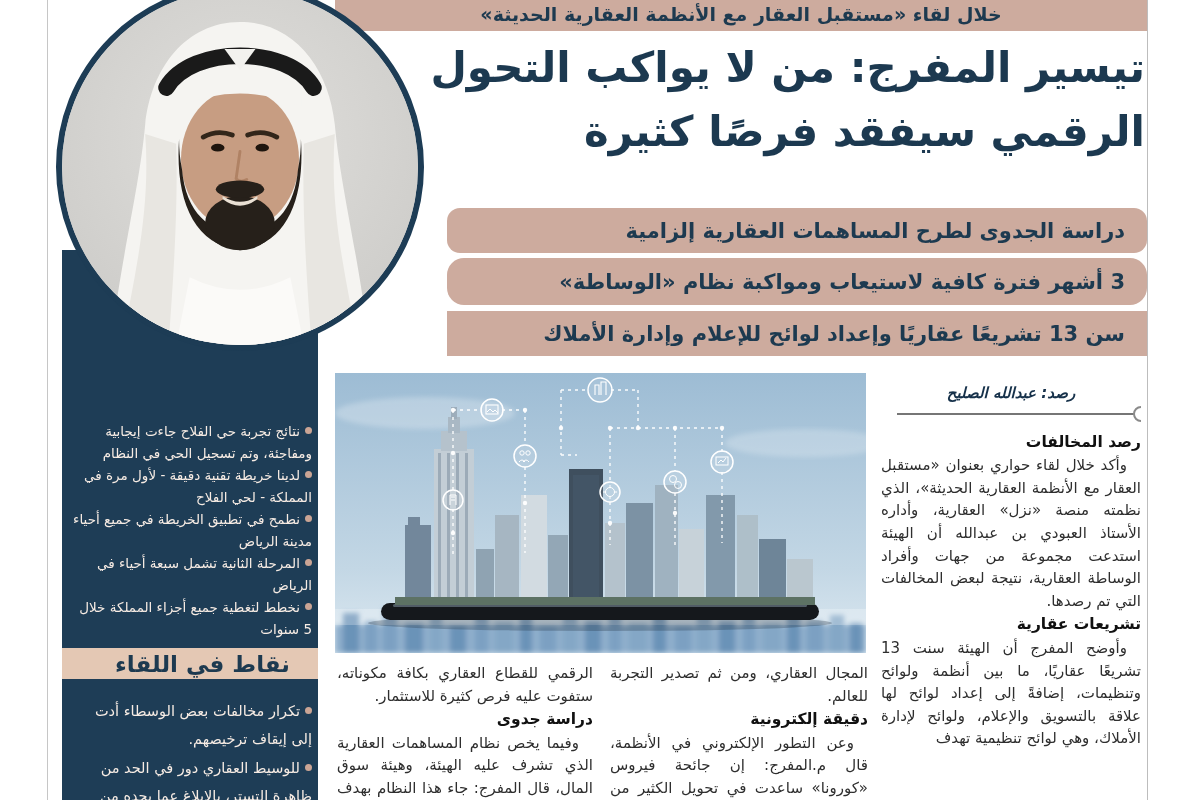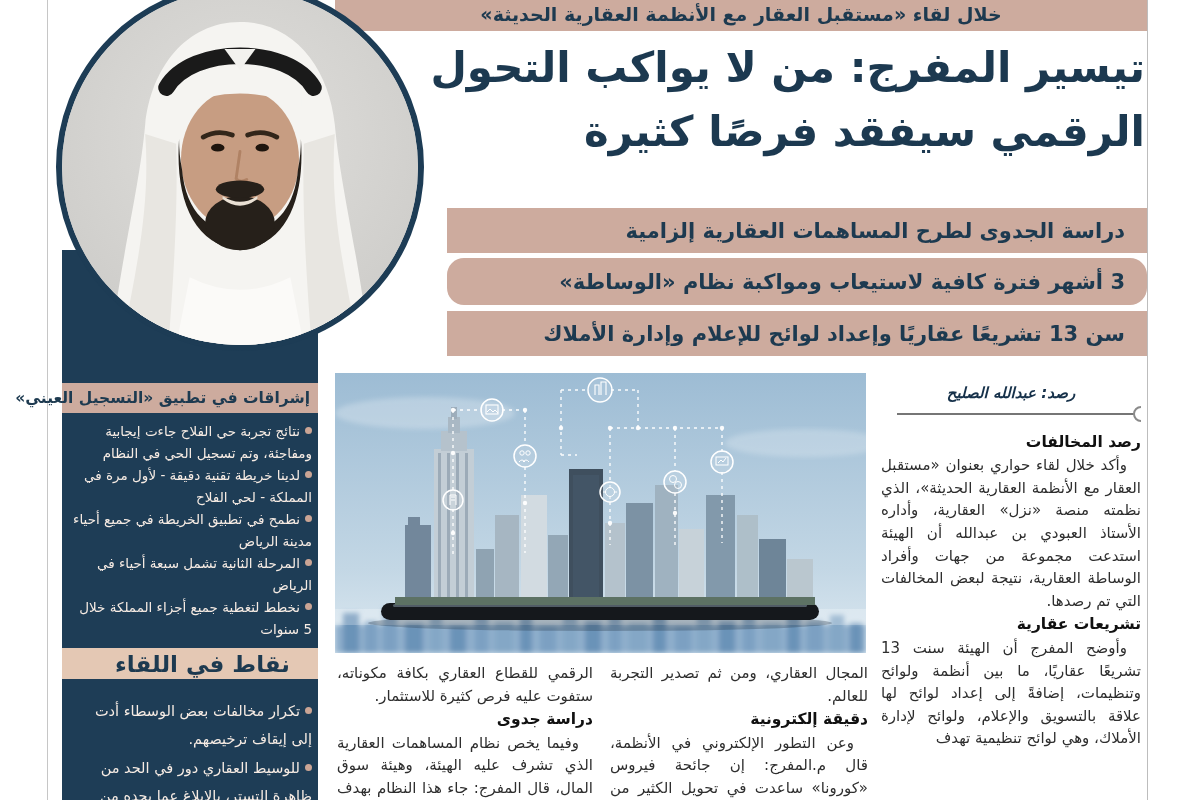--- a/index.html
+++ b/index.html
@@ -15,21 +15,21 @@
   .banner span{font-size:19px;font-weight:bold;color:#1d3a50;margin-top:-4px;white-space:nowrap;}
 
   
   .headline{position:absolute;top:36px;left:400px;width:745px;margin:0;text-align:right;
             font-size:42px;line-height:64px;font-weight:bold;color:#1c3950;letter-spacing:0;}
 
   
   .subbar{position:absolute;left:447px;width:700px;background:#cdab9e;display:flex;
           align-items:center;justify-content:flex-start;padding:0 22px 0 10px;box-sizing:border-box;}
   .subbar span{font-size:21px;font-weight:bold;color:#1d3a50;white-space:nowrap;}
-  .subbar.b1{top:208px;height:45px;}
+  .subbar.b1{top:208px;height:45px;border-radius:13px;}
   .subbar.b2{top:258px;height:47px;border-radius:17px;}
   .subbar.b3{top:311px;height:45px;}
 
   
   .sidebar-panel{position:absolute;left:62px;top:250px;width:256px;height:550px;background:#1e3d56;z-index:1;}
   .sb-title{position:absolute;left:62px;width:256px;background:#cdab9e;display:flex;align-items:center;
             box-sizing:border-box;z-index:2;}
   .sb-title.t1{top:383px;height:30px;padding-right:8px;}
   .sb-title.t1 span{font-size:15.5px;font-weight:bold;color:#1d3a50;white-space:nowrap;}
   .sb-title.t2{top:648px;height:31px;padding-right:28px;background:#e4c8b4;}
@@ -82,23 +82,20 @@
   </div>
   <div class="subbar b2">
     <span>3 أشهر فترة كافية لاستيعاب ومواكبة نظام «الوساطة»</span>
   </div>
   <div class="subbar b3">
     <span>سن 13 تشريعًا عقاريًا وإعداد لوائح للإعلام وإدارة الأملاك</span>
   </div>
 
   <div class="sidebar-panel"></div>
 
-  <div class="sb-title t1">
-    <span>إشراقات في تطبيق «التسجيل العيني»</span>
-  </div>
   <ul class="sb-list l1" id="sb-list-1">
       <li><span class="dot"></span>نتائج تجربة حي الفلاح جاءت إيجابية ومفاجئة، وتم تسجيل الحي في النظام</li>
       <li><span class="dot"></span>لدينا خريطة تقنية دقيقة - لأول مرة في المملكة - لحي الفلاح</li>
       <li><span class="dot"></span>نطمح في تطبيق الخريطة في جميع أحياء مدينة الرياض</li>
       <li><span class="dot"></span>المرحلة الثانية تشمل سبعة أحياء في الرياض</li>
       <li><span class="dot"></span>نخطط لتغطية جميع أجزاء المملكة خلال 5 سنوات</li>
     </ul>
 
   <div class="sb-title t2">
     <span>نقاط في اللقاء</span>

